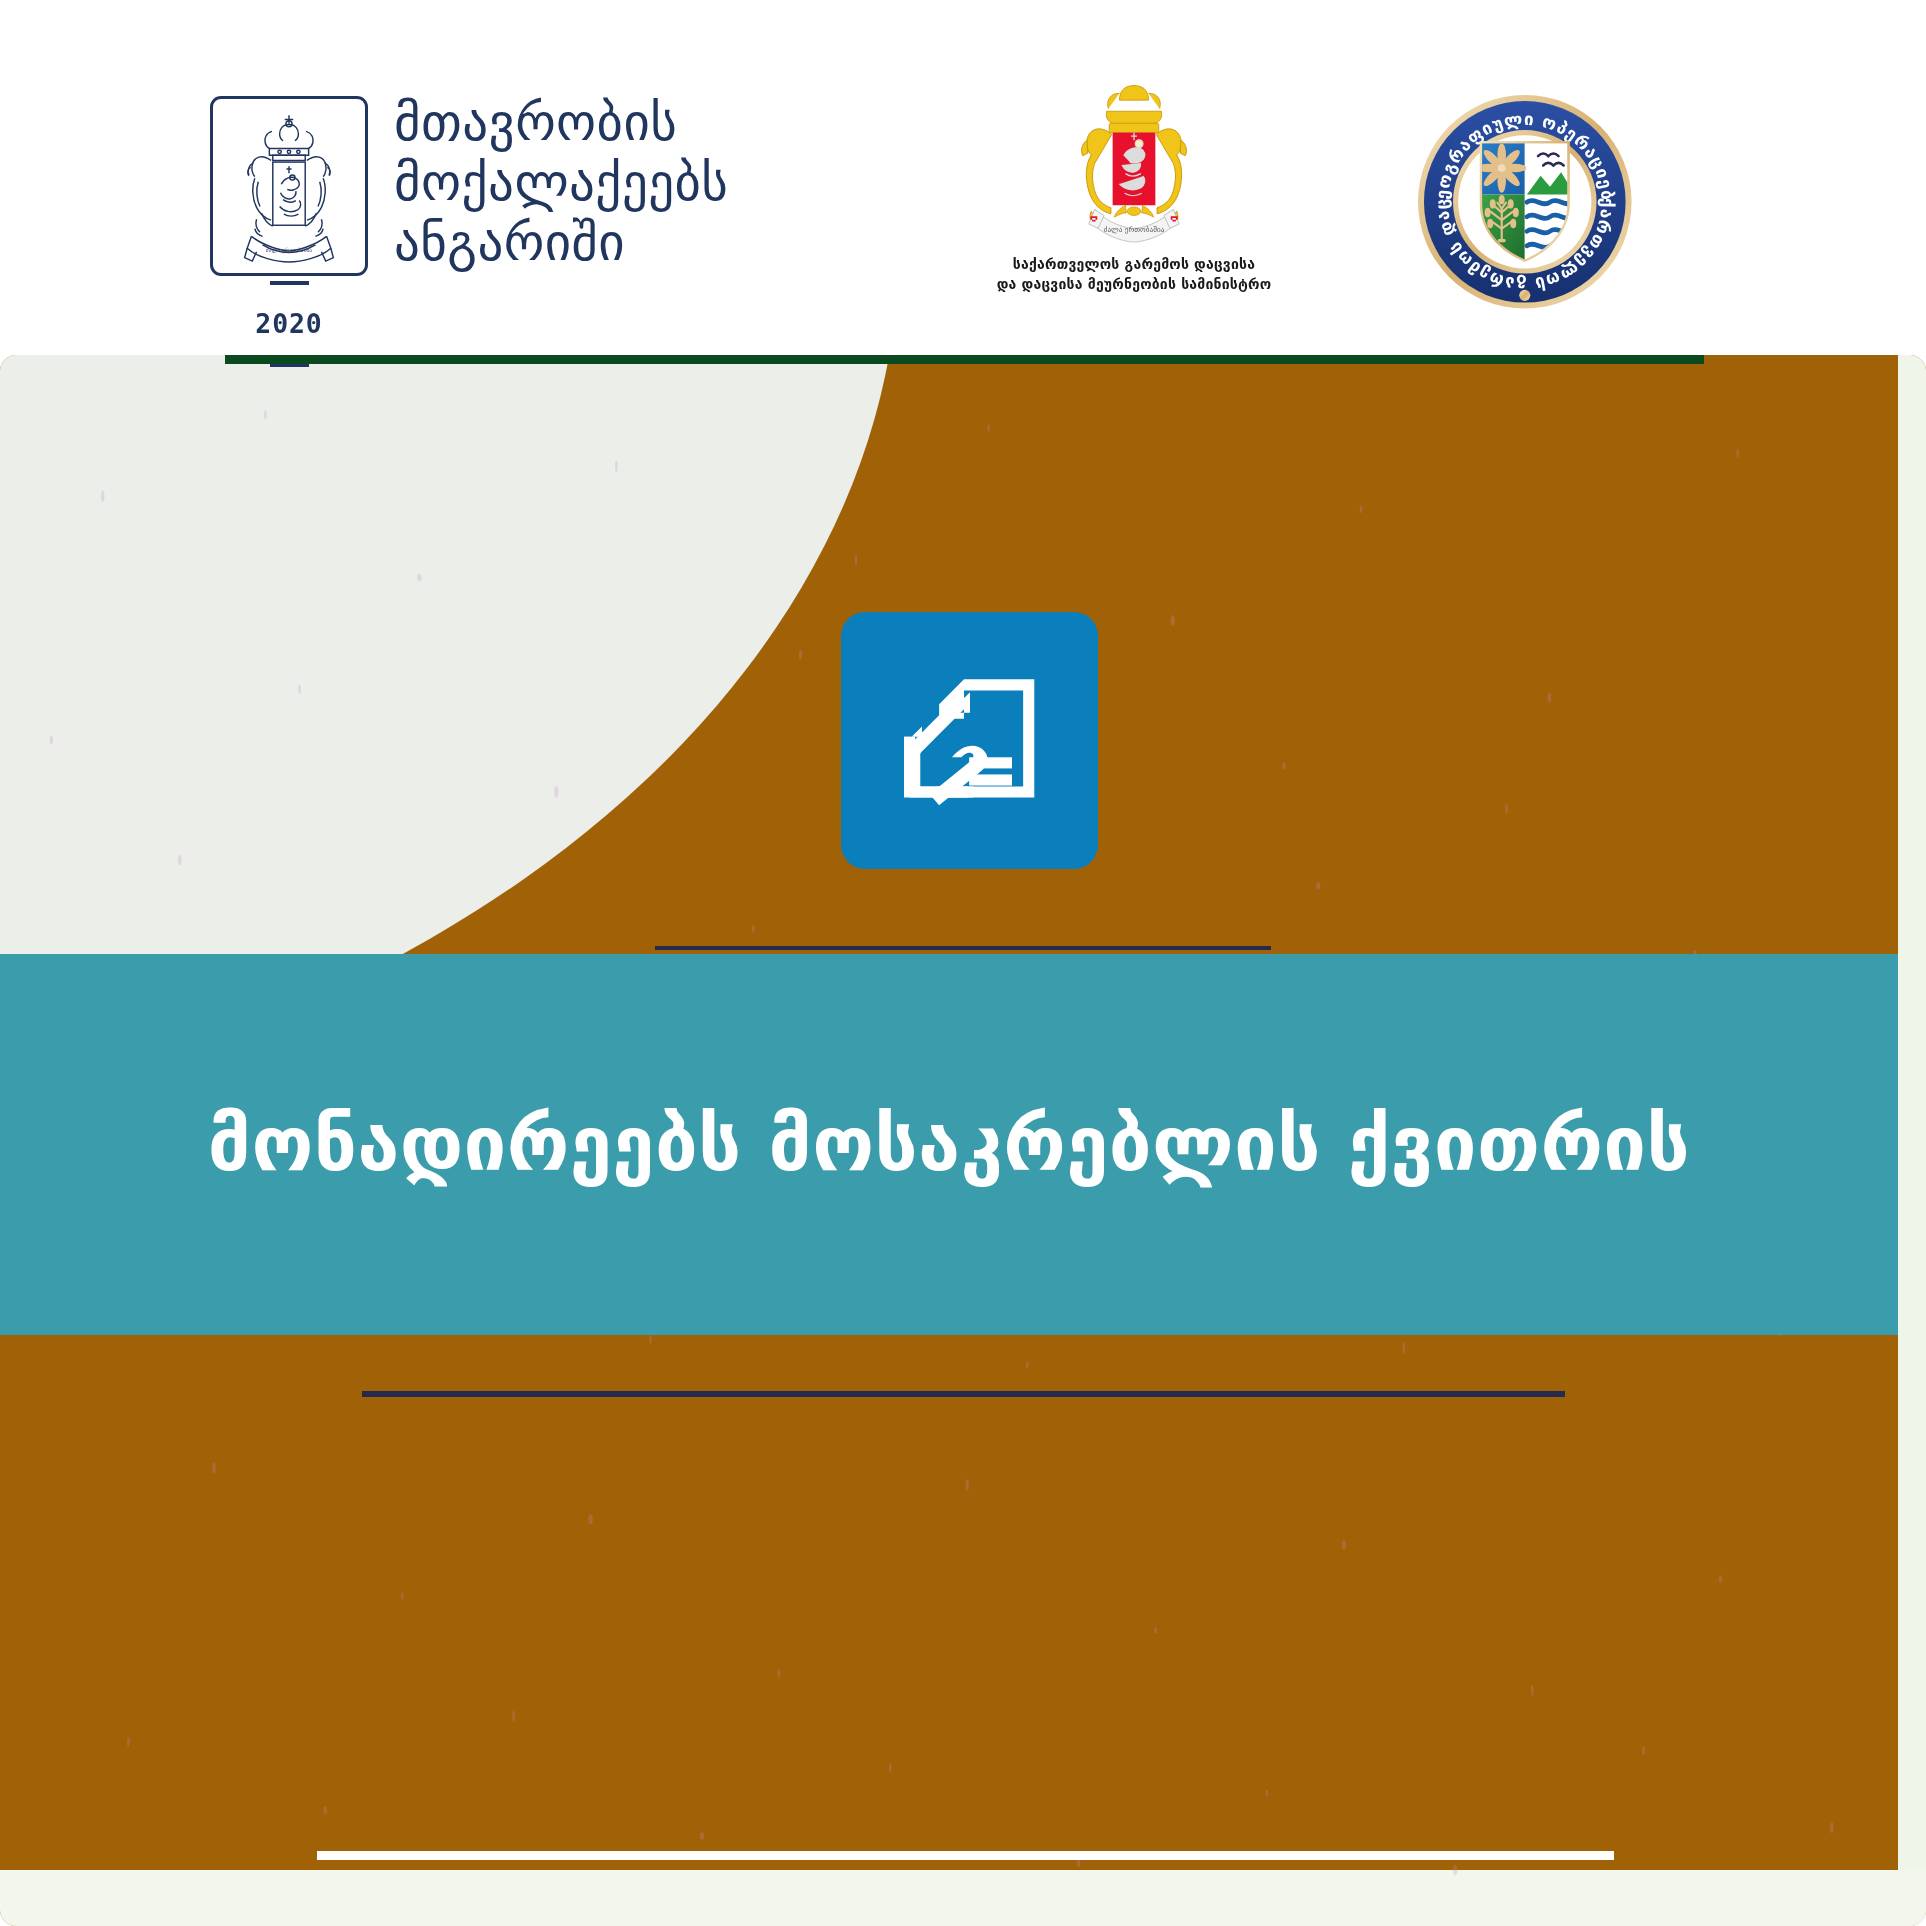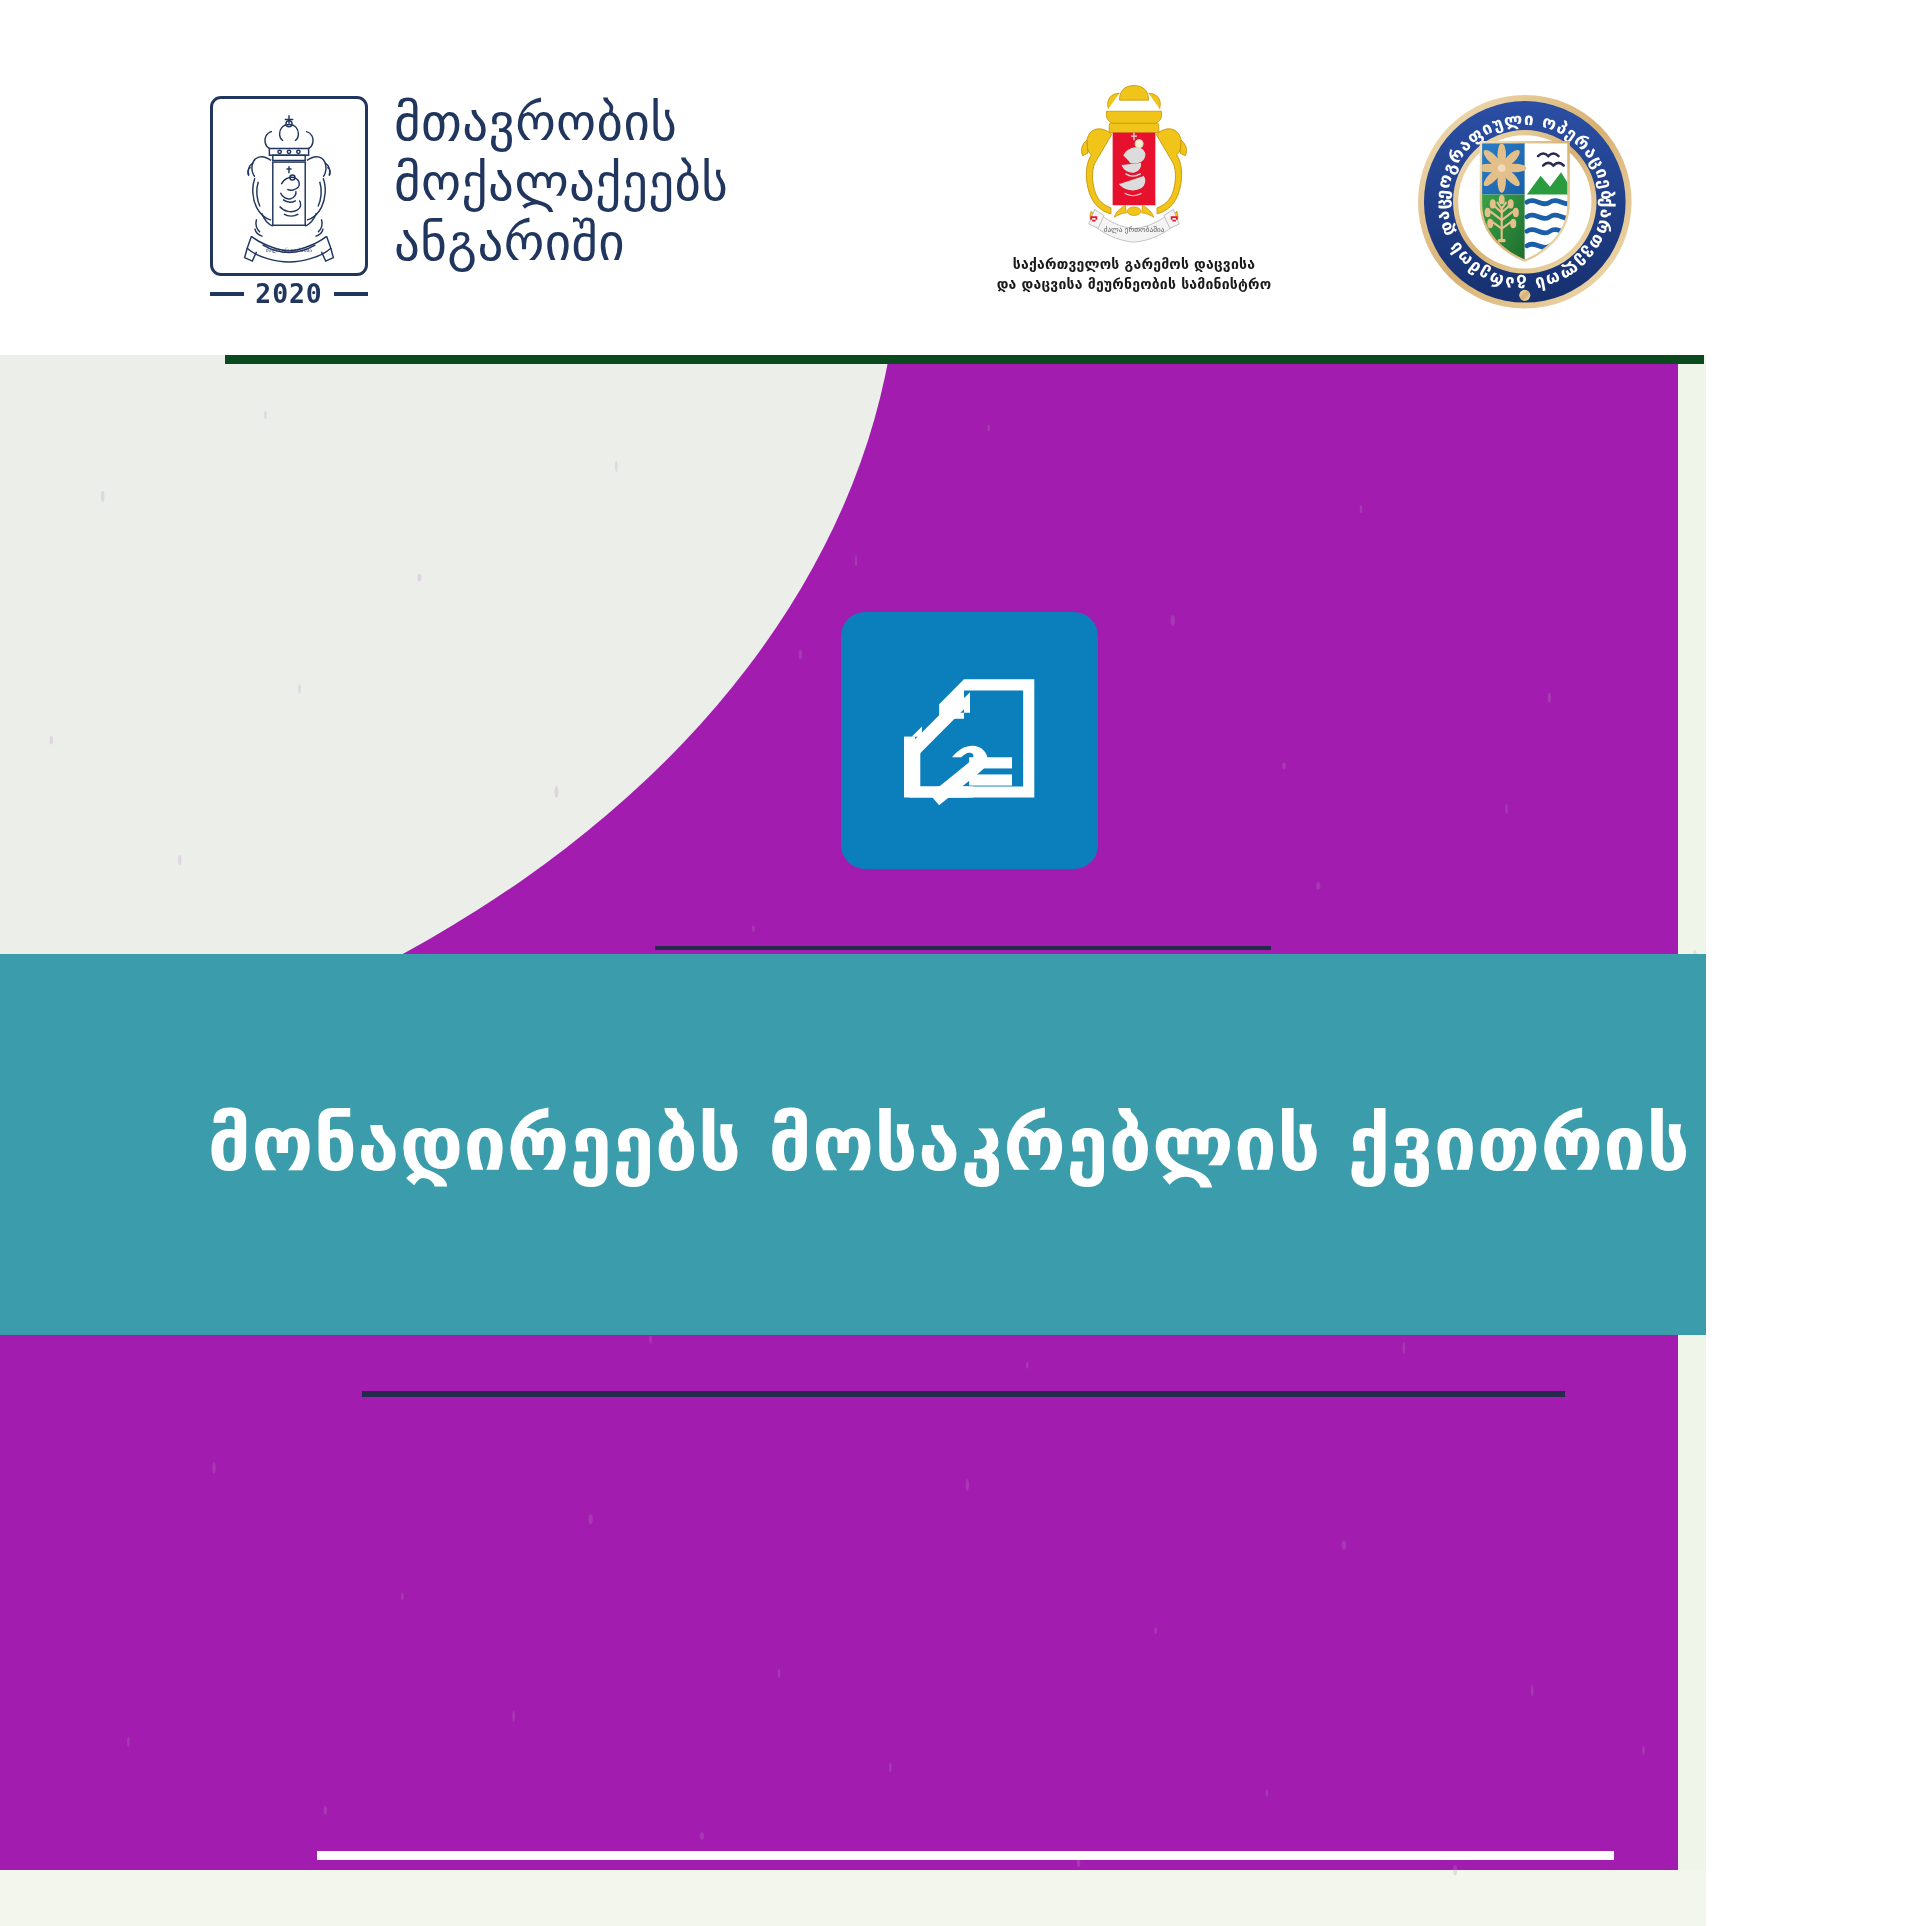--- a/index.html
+++ b/index.html
@@ -22,21 +22,21 @@
   }
   .crest-box{
     width:158px;height:180px;
     border:3.9px solid #21365e;border-radius:11px;
     position:relative;background:#fff;
     box-sizing:border-box;
   }
   .crest-svg{position:absolute;left:50%;top:50%;transform:translate(-50%,-50%);}
   .year-row{
     position:absolute;left:0;top:185px;width:158px;
-    display:flex;align-items:center;justify-content:center;gap:11px;
+    display:flex;align-items:center;justify-content:center;gap:26px;flex-direction:column;
   }
   .year-rule{width:39px;height:3.9px;background:#21365e;}
   .year-num{
     font-family:"DejaVu Sans Mono", monospace;
     font-size:26.5px;font-weight:bold;color:#21365e;letter-spacing:0.9px;
     line-height:1;
   }
   .logo-words{
     display:flex;flex-direction:column;
     margin-top:-3.4px;
@@ -55,23 +55,24 @@
     font-size:14px;line-height:1.45;color:#1a1a1a;font-weight:600;
     letter-spacing:0.2px;margin-top:0;
   }
 
   .logo-right{
     position:absolute;left:1415px;top:92px;
   }
 
   
   .content{
-    position:absolute;left:0;top:355px;width:1706px;height:1571px;
-    background:#a21caf;
+    position:absolute;left:0;top:355px;width:1926px;height:1571px;
+    background:#a16207;
     overflow:hidden;
+    border-radius:16px;
   }
   .bg-right-strip{
     position:absolute;right:0;top:0;width:28px;height:1571px;
     background:#f0f5ea;
   }
   .bg-bottom-strip{
     position:absolute;left:0;bottom:0;width:1926px;height:56px;
     background:#f2f6ec;
   }
   .bg-curve{

